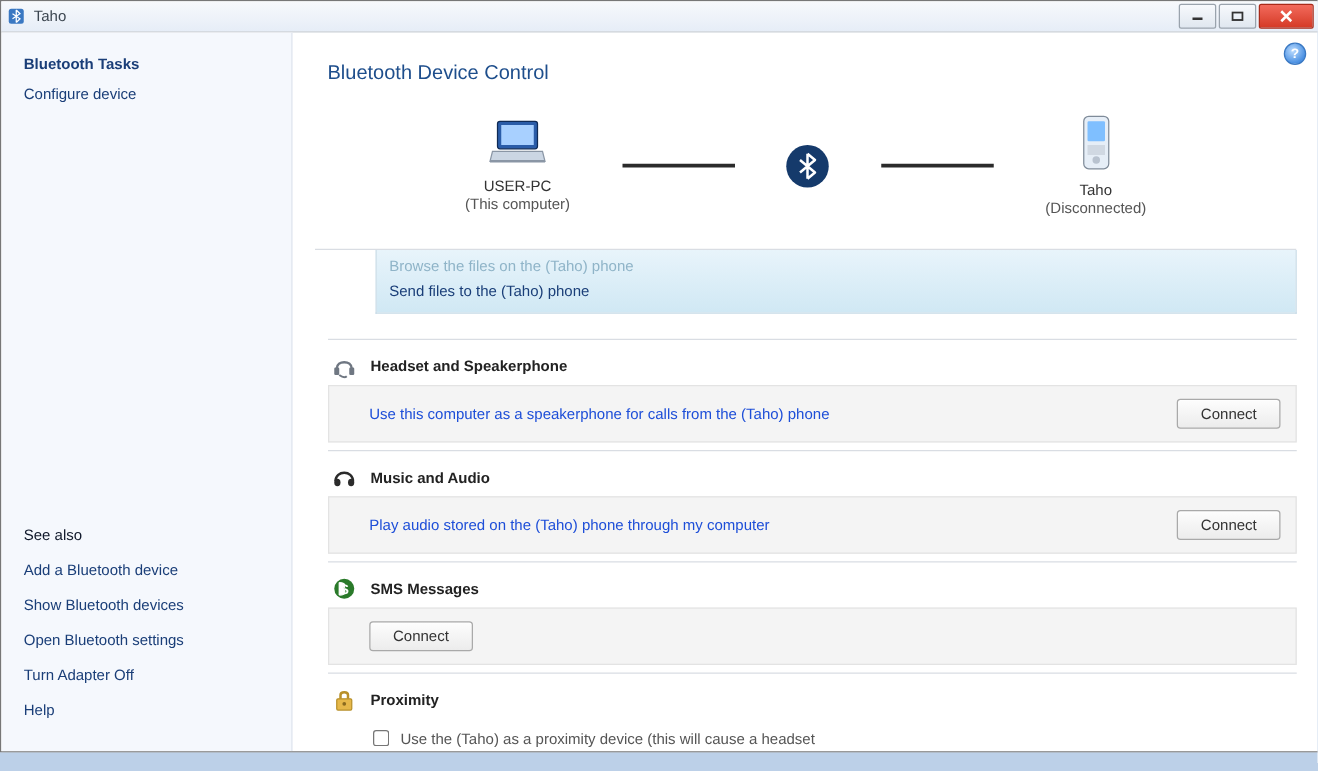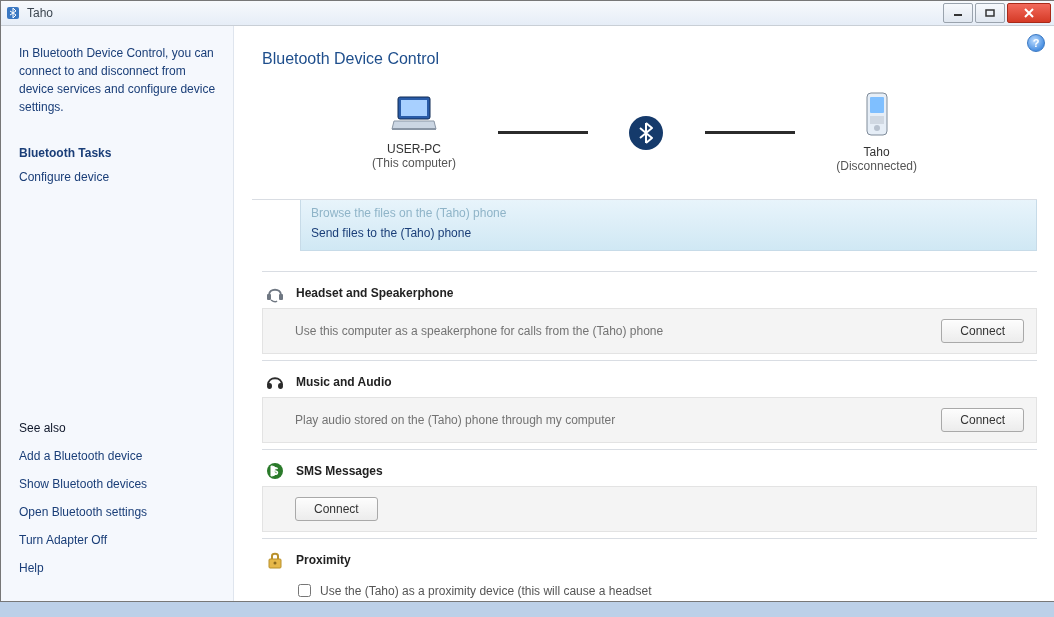--- a/index.html
+++ b/index.html
@@ -201,21 +201,21 @@
   }
   .section-body {
     background: #f4f4f4;
     border: 1px solid #e3e3e3;
     padding: 10px 12px 10px 32px;
     display:flex;
     align-items:center;
   }
   .section-body .desc {
     flex: 1;
-    color: #737373;
+    color: #1d4ed8;
   }
   .connect-btn {
     background: linear-gradient(#fdfdfd, #ececec);
     border: 1px solid #a9a9a9;
     border-radius: 3px;
     padding: 4px 18px;
     font-family: inherit;
     font-size: 12px;
     color: #333;
     cursor: pointer;
@@ -263,21 +263,20 @@
       <div class="winbtn close">
         <svg width="12" height="10">
             <path d="M2 1 L10 9 M10 1 L2 9" stroke="#fff" stroke-width="2"></path>
           </svg>
       </div>
     </div>
   </div>
 
   <div class="body">
     <div class="sidebar">
-      <div class="intro">In Bluetooth Device Control, you can connect to and disconnect from device services and configure device settings.</div>
 
       <div class="tasks-heading">Bluetooth Tasks</div>
       <div class="link">Configure device</div>
 
       <div class="spacer"></div>
 
       <div class="seealso-heading">See also</div>
       <div class="sa-link">Add a Bluetooth device</div>
       <div class="sa-link">Show Bluetooth devices</div>
       <div class="sa-link">Open Bluetooth settings</div>

